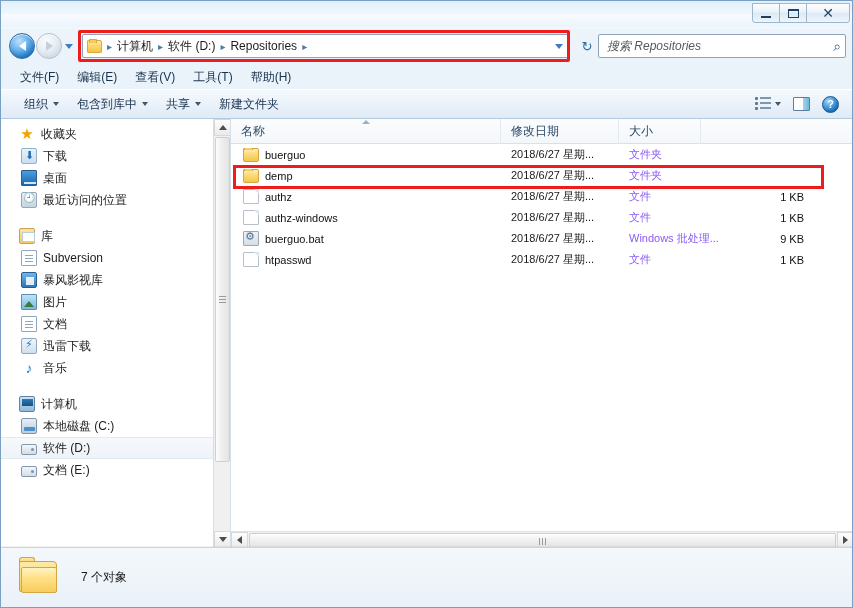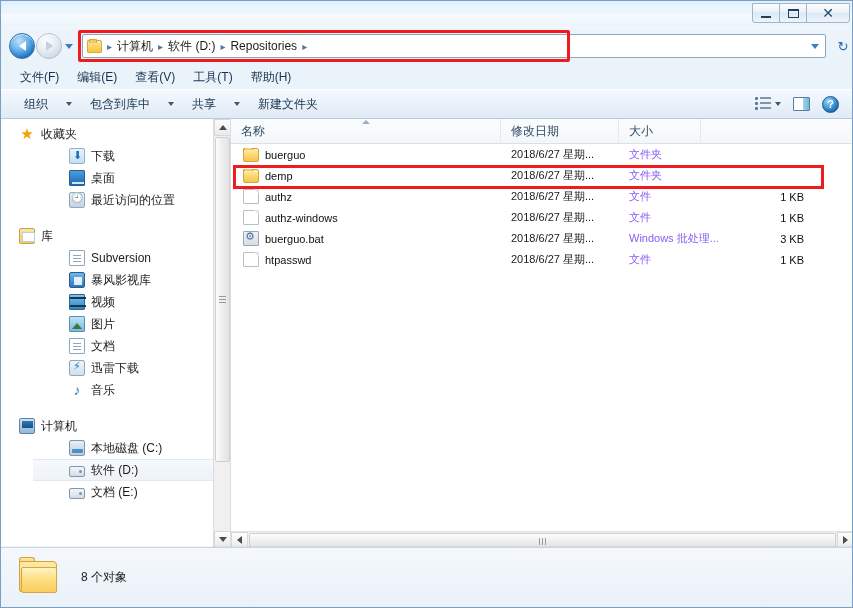--- a/index.html
+++ b/index.html
@@ -165,21 +165,21 @@
   .toolbar {
     position: absolute; left: 0; top: 88px;
     width: 853px; height: 30px;
     background: linear-gradient(to bottom, #f4f9fd 0%, #eaf2fa 50%, #e0ebf6 100%);
     border-top: 1px solid #ffffff;
     border-bottom: 1px solid #b5cadd;
     display: flex; align-items: center;
     padding: 0 6px 0 14px;
   }
   .tbitem {
-    display: flex; align-items: center; gap: 18px;
+    display: flex; align-items: center; gap: 5px;
     padding: 4px 9px; color: #17324d; font-size: 12px;
     cursor: default; border-radius: 2px; white-space: nowrap;
   }
   .tcaret { width: 0; height: 0; border-left: 3.5px solid transparent; border-right: 3.5px solid transparent; border-top: 4px solid #44566b; }
   .tb-right { margin-left: auto; display: flex; align-items: center; gap: 2px; padding-right: 4px; }
   .tb-icon-btn {
     display: flex; align-items: center; gap: 4px;
     padding: 3px 5px; border-radius: 2px; cursor: default;
   }
   .views-ico { width: 16px; height: 14px; position: relative; }
@@ -216,21 +216,21 @@
     background: #ffffff;
     border-right: 1px solid #d6dfe8;
     overflow: hidden;
   }
   .tree { padding-top: 4px; }
   .tnode {
     display: flex; align-items: center; height: 22px;
     padding-left: 18px; cursor: default; font-size: 12px; color: #1c1c1c;
     white-space: nowrap;
   }
-  .tnode.child { padding-left: 36px; margin-left: 32px; }
+  .tnode.child { padding-left: 20px; }
   .tnode.selected {
     background: linear-gradient(to bottom, #f6f9fc 0%, #eef3f8 100%);
     border-top: 1px solid #e2e9f0; border-bottom: 1px solid #e2e9f0;
   }
   .tnode .tlabel { margin-left: 6px; }
   .tgap { height: 14px; }
 
   .ti { width: 16px; height: 16px; position: relative; flex: 0 0 16px; }
   
   .ti.star { color: #f0a500; font-size: 15px; line-height: 16px; text-align: center; }
@@ -494,20 +494,24 @@
           <span class="caret-down"></span>
         </span>
       </div>
       <div class="addr-redbox"></div>
     </div>
 
     <div class="refresh-btn">
       <span>↻</span>
     </div>
 
+    <div class="search-wrap">
+      <span class="search-ph">搜索 Repositories</span>
+      <span class="search-ico">⌕</span>
+    </div>
   </div>
 
   <div class="menubar">
     <div class="menuitem">文件(F)</div>
     <div class="menuitem">编辑(E)</div>
     <div class="menuitem">查看(V)</div>
     <div class="menuitem">工具(T)</div>
     <div class="menuitem">帮助(H)</div>
   </div>
 
@@ -579,24 +583,20 @@
         </div>
         <div class="tnode child">
           <span class="ti doc"></span>
           <span class="tlabel">Subversion</span>
         </div>
         <div class="tnode child">
           <span class="ti blueapp"></span>
           <span class="tlabel">暴风影视库</span>
         </div>
         <div class="tnode child">
-          <span class="ti video"></span>
-          <span class="tlabel">视频</span>
-        </div>
-        <div class="tnode child">
           <span class="ti pic"></span>
           <span class="tlabel">图片</span>
         </div>
         <div class="tnode child">
           <span class="ti doc"></span>
           <span class="tlabel">文档</span>
         </div>
         <div class="tnode child">
           <span class="ti thunder"></span>
           <span class="tlabel">迅雷下载</span>
@@ -696,21 +696,21 @@
           <div class="cell c-size">1 KB</div>
         </div>
 
         <div class="row">
           <div class="cell c-name">
             <span class="fi bat"></span>
             <span>buerguo.bat</span>
           </div>
           <div class="cell c-date">2018/6/27 星期...</div>
           <div class="cell c-type">Windows 批处理...</div>
-          <div class="cell c-size">3 KB</div>
+          <div class="cell c-size">9 KB</div>
         </div>
 
         <div class="row">
           <div class="cell c-name">
             <span class="fi file"></span>
             <span>htpasswd</span>
           </div>
           <div class="cell c-date">2018/6/27 星期...</div>
           <div class="cell c-type">文件</div>
           <div class="cell c-size">1 KB</div>
@@ -732,16 +732,16 @@
   </div>
 
   <div class="shadow-strip"></div>
 
   <div class="statusbar">
     <div class="status-folder">
       <span class="tabreal"></span>
       <span class="back"></span>
       <span class="front"></span>
     </div>
-    <div class="status-text">8 个对象</div>
+    <div class="status-text">7 个对象</div>
   </div>
 
 </div>
 
 </body></html>

